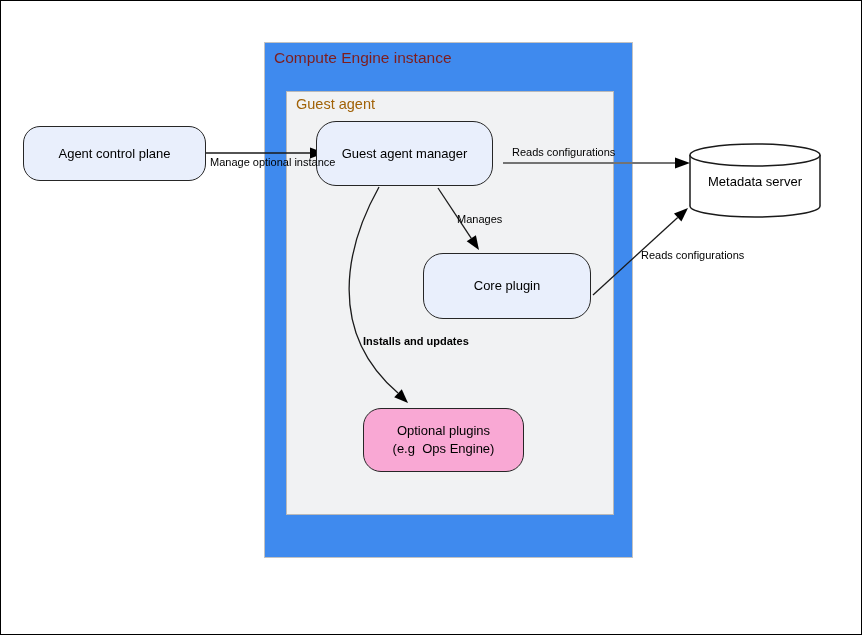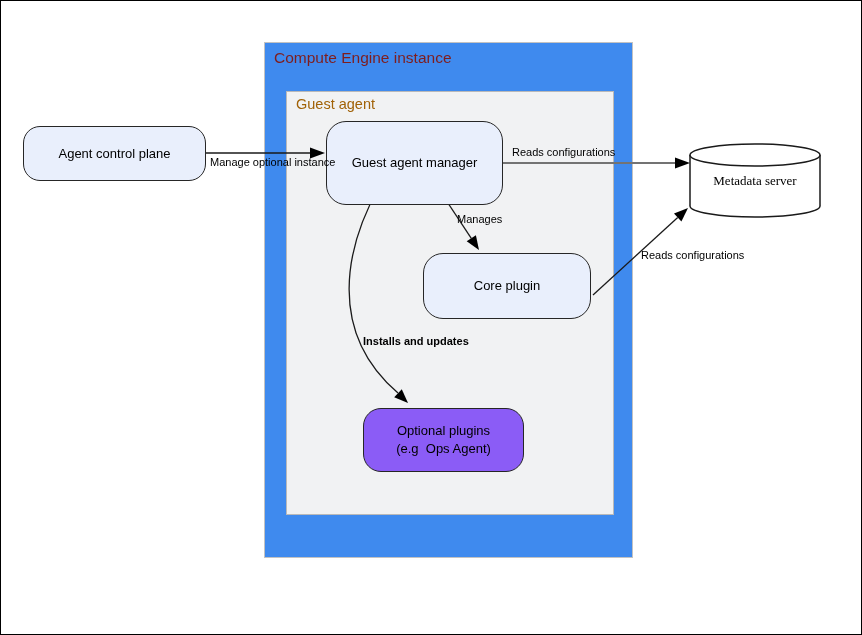--- a/index.html
+++ b/index.html
@@ -21,30 +21,30 @@
   }
   .inner-title{
     position:absolute;left:295px;top:94px;color:#a16207;font-size:14.5px;line-height:18px;
   }
   .node{
     position:absolute;display:flex;flex-direction:column;align-items:center;justify-content:center;
     border:1.5px solid #262626;box-sizing:border-box;font-size:13px;line-height:18px;text-align:center;
     z-index:4;
   }
   .node.blue{background:#e9effc;}
-  .node.yellow{background:#8b5cf6;text-align:right;}
+  .node.yellow{background:#f9a8d4;text-align:right;}
   .node-acp{left:22px;top:125px;width:183px;height:55px;border-radius:17px;}
-  .node-gam{left:325px;top:120px;width:177px;height:84px;border-radius:20px;}
+  .node-gam{left:315px;top:120px;width:177px;height:65px;border-radius:20px;}
   .node-core{left:422px;top:252px;width:168px;height:66px;border-radius:20px;}
   .node-opt{left:362px;top:407px;width:161px;height:64px;border-radius:18px;}
   .node-line2{white-space:pre;}
   .svg-layer{position:absolute;left:0;top:0;width:862px;height:635px;z-index:3;pointer-events:none;}
   .cyl-label{
     position:absolute;left:689px;top:158px;width:130px;height:44px;z-index:4;
-    display:flex;align-items:center;justify-content:center;font-size:13px;text-align:center;font-family:Liberation Serif, serif;
+    display:flex;align-items:center;justify-content:center;font-size:13px;text-align:center;
   }
   .edge-label{position:absolute;font-size:11px;line-height:13px;color:#000;z-index:6;white-space:nowrap;}
   .el-manage{left:209px;top:155px;}
   .el-reads1{left:511px;top:145px;}
   .el-manages{left:456px;top:212px;}
   .el-installs{left:362px;top:334px;font-weight:bold;}
   .el-reads2{left:640px;top:248px;}
 </style>
 </head>
 <body>
@@ -100,21 +100,21 @@
   <div class="node blue node-gam">
     <span>Guest agent manager</span>
   </div>
 
   <div class="node blue node-core">
     <span>Core plugin</span>
   </div>
 
   <div class="node yellow node-opt">
     <span>Optional plugins</span>
-    <span class="node-line2">(e.g  Ops Agent)</span>
+    <span class="node-line2">(e.g  Ops Engine)</span>
   </div>
 
   <div class="cyl-label">Metadata server</div>
 
   <div class="edge-label el-manage">Manage optional instance</div>
   <div class="edge-label el-reads1">Reads configurations</div>
   <div class="edge-label el-manages">Manages</div>
   <div class="edge-label el-installs">Installs and updates</div>
   <div class="edge-label el-reads2">Reads configurations</div>
 

